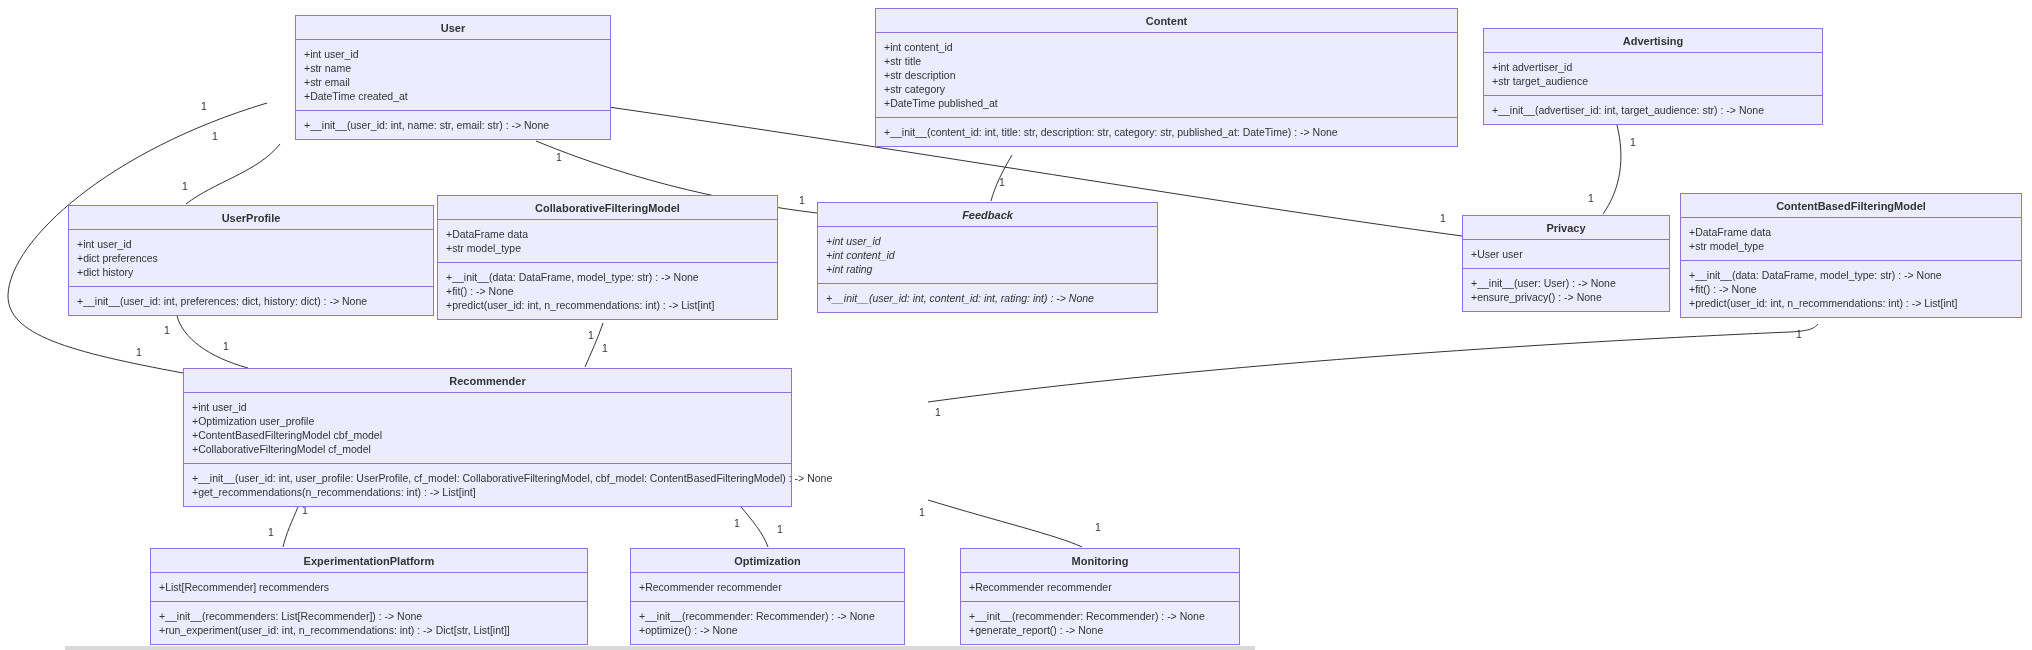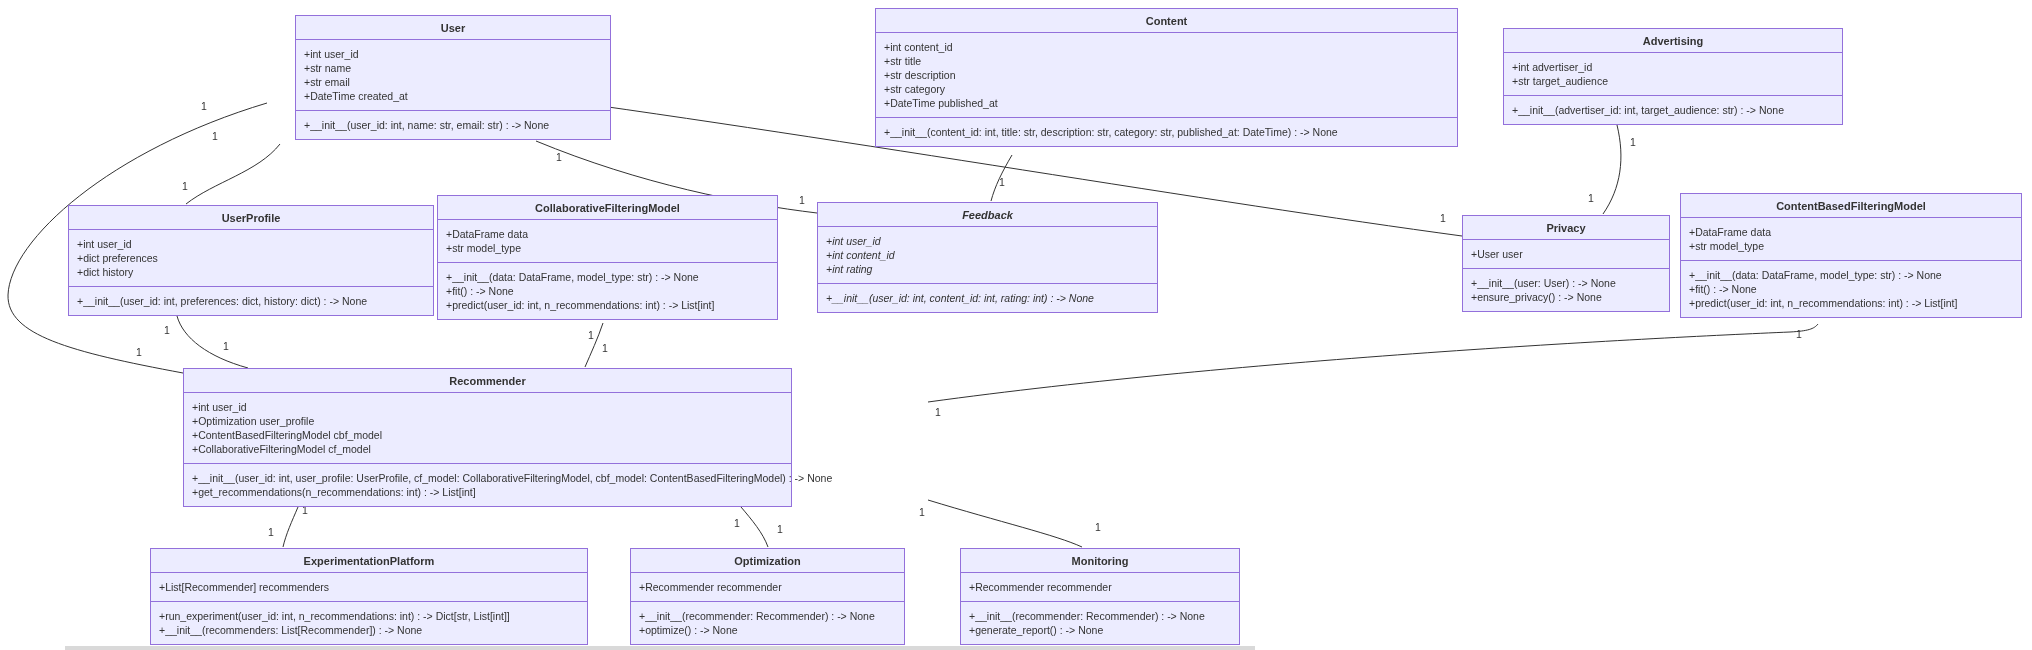--- a/index.html
+++ b/index.html
@@ -107,21 +107,21 @@
           <div class="uml-row">+int content_id</div>
           <div class="uml-row">+str title</div>
           <div class="uml-row">+str description</div>
           <div class="uml-row">+str category</div>
           <div class="uml-row">+DateTime published_at</div>
         </div>
         <div class="uml-section">
           <div class="uml-row">+__init__(content_id: int, title: str, description: str, category: str, published_at: DateTime) : -&gt; None</div>
         </div>
       </div>
-      <div class="uml-class" style="left: 1483px; top: 28px; width: 340px; margin-left: 20px;">
+      <div class="uml-class" style="left: 1483px; top: 28px; width: 340px;">
         <div class="uml-title">Advertising</div>
         <div class="uml-section uml-attrs">
           <div class="uml-row">+int advertiser_id</div>
           <div class="uml-row">+str target_audience</div>
         </div>
         <div class="uml-section">
           <div class="uml-row">+__init__(advertiser_id: int, target_audience: str) : -&gt; None</div>
         </div>
       </div>
       <div class="uml-class" style="left: 32px; top: 205px; width: 366px; margin-left: 36px;">
@@ -192,22 +192,22 @@
           <div class="uml-row">+__init__(user_id: int, user_profile: UserProfile, cf_model: CollaborativeFilteringModel, cbf_model: ContentBasedFilteringModel) : -&gt; None</div>
           <div class="uml-row">+get_recommendations(n_recommendations: int) : -&gt; List[int]</div>
         </div>
       </div>
       <div class="uml-class" style="left: 150px; top: 548px; width: 438px;">
         <div class="uml-title">ExperimentationPlatform</div>
         <div class="uml-section uml-attrs">
           <div class="uml-row">+List[Recommender] recommenders</div>
         </div>
         <div class="uml-section">
+          <div class="uml-row">+__init__(recommenders: List[Recommender]) : -&gt; None</div>
           <div class="uml-row">+run_experiment(user_id: int, n_recommendations: int) : -&gt; Dict[str, List[int]]</div>
-          <div class="uml-row">+__init__(recommenders: List[Recommender]) : -&gt; None</div>
         </div>
       </div>
       <div class="uml-class" style="left: 630px; top: 548px; width: 275px;">
         <div class="uml-title">Optimization</div>
         <div class="uml-section uml-attrs">
           <div class="uml-row">+Recommender recommender</div>
         </div>
         <div class="uml-section">
           <div class="uml-row">+__init__(recommender: Recommender) : -&gt; None</div>
           <div class="uml-row">+optimize() : -&gt; None</div>

